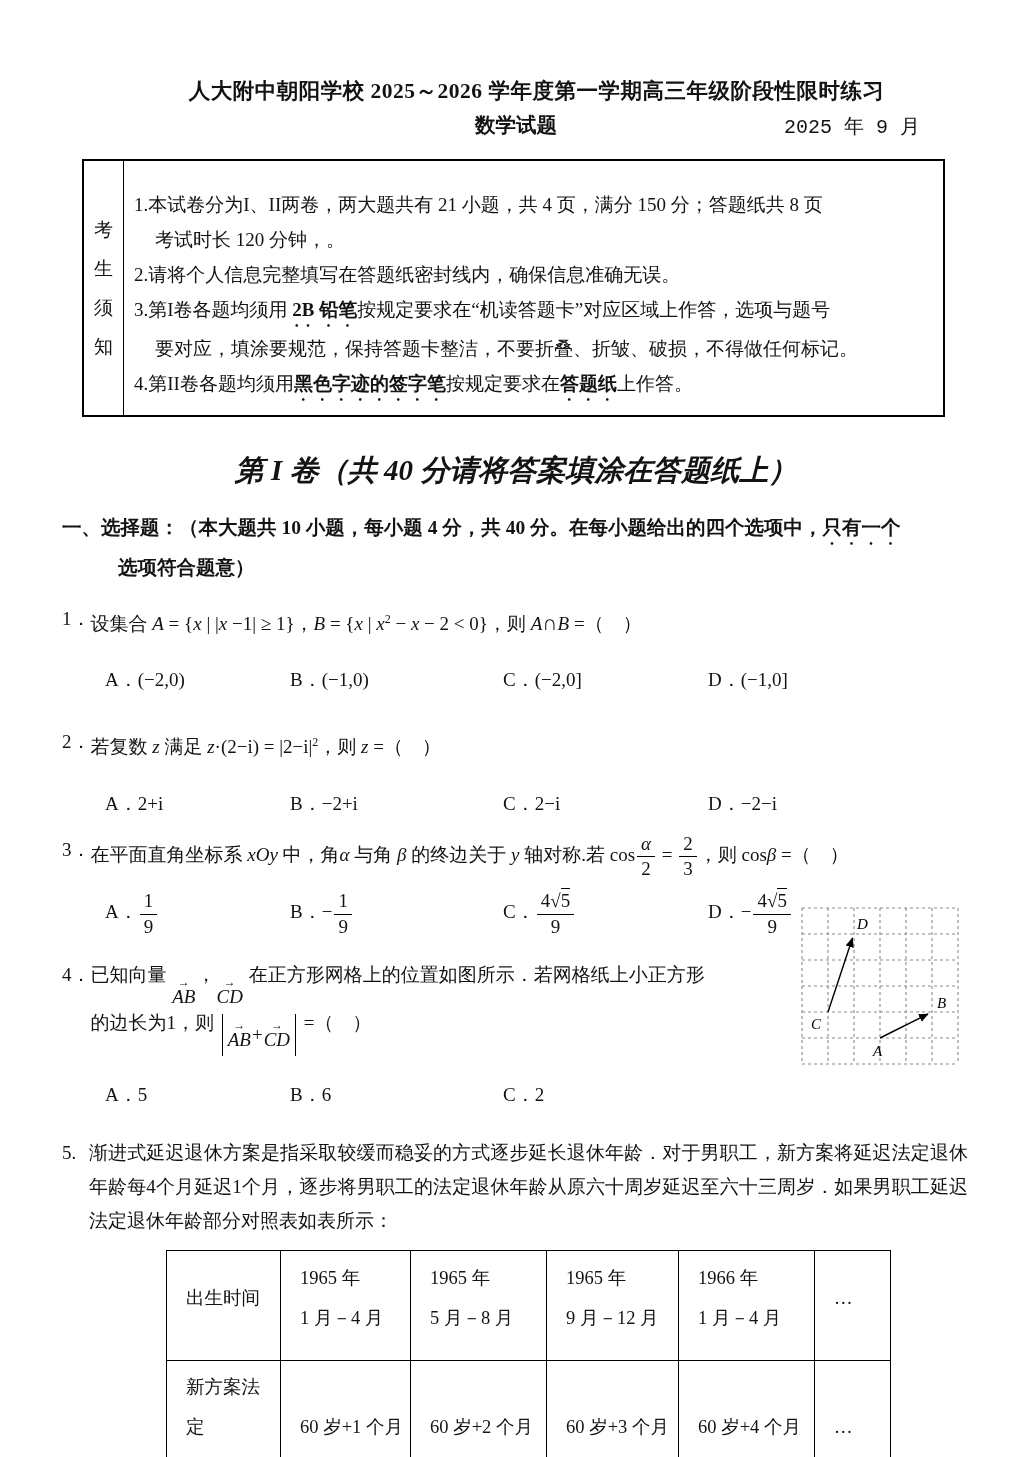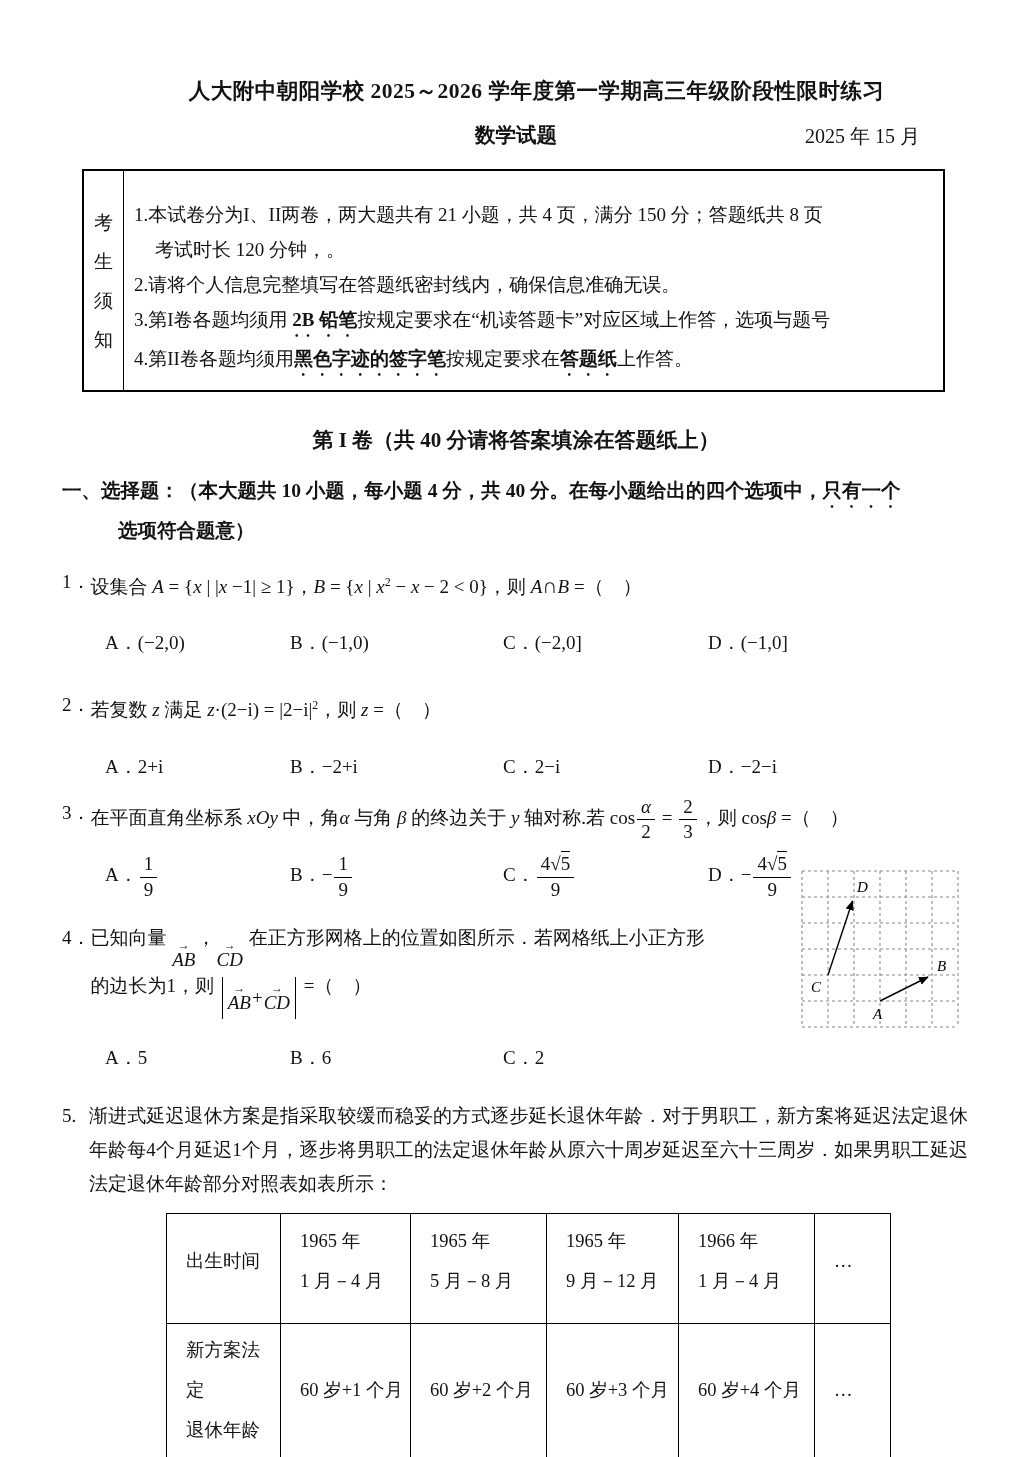--- a/index.html
+++ b/index.html
@@ -3,33 +3,33 @@
 <meta charset="utf-8">
 <style>
   html,body { margin:0; padding:0; background:#fff; }
   .page {
     position:relative; width:1032px; height:1457px; background:#ffffff;
     color:#131313; font-family:"Liberation Serif","DejaVu Serif",serif;
     font-size:19px; overflow:hidden;
   }
   
   .title { padding-top:76px; text-align:center; font-size:21.5px; font-weight:bold; letter-spacing:.5px;padding-left:41px; }
-  .subtitle-row { position:relative; margin-top:16px; height:32px; text-align:center; }
+  .subtitle-row { position:relative; margin-top:6px; height:32px; text-align:center;font-family:Liberation Mono, monospace; }
   .subject { font-size:20.5px; font-weight:bold; }
   .date { position:absolute; right:112px; top:2px; font-weight:normal; font-size:20px; }
   
   .notice { display:flex; margin:16px 87px 0 82px; border:2px solid #000; }
   .notice-side { flex:0 0 39px; border-right:1.5px solid #000; display:flex; align-items:center; justify-content:center; }
   .notice-side .vtext { width:21px; word-break:break-all; line-height:39px; text-align:center; font-size:19px; }
   .notice-items { flex:1; padding:26px 12px 10px 10px; }
   .nitem { line-height:35px; }
   .ind { padding-left:1.1em; }
   .emph { font-weight:bold; -webkit-text-emphasis:filled dot; -webkit-text-emphasis-position:under right; text-emphasis:filled dot; text-emphasis-position:under right; }
   
-  .part-title { margin-top:34px; text-align:center; font-size:21px; font-weight:bold; }
+  .part-title { margin-top:34px; text-align:center; font-size:29px; font-weight:bold;font-style:italic; }
   .intro { margin:18px 60px 0 62px; font-weight:bold; font-size:19.5px; line-height:37px; }
   .ind2 { padding-left:56px; }
   
   .qs { margin:0 64px 0 62px; }
   .question { display:flex; }
   .qnum { flex:0 0 27px; line-height:34px; }
   .stem { flex:1; line-height:34px; }
   .opts { display:grid; grid-template-columns:185px 213px 205px auto; padding-left:43px; margin-top:24px; line-height:30px; }
   .opt { white-space:nowrap; }
   .opts.fracs { align-items:center; margin-top:10px; line-height:1.2; }
@@ -68,31 +68,31 @@
   .q5-opts { display:grid; grid-template-columns:190px 196px 203px auto; padding-left:43px; margin-top:6px; line-height:30px; }
 </style>
 </head>
 <body>
 
 <div class="page">
 
   <div class="title">人大附中朝阳学校 2025～2026 学年度第一学期高三年级阶段性限时练习</div>
   <div class="subtitle-row">
     <span class="subject">数学试题</span>
-    <span class="date">2025 年 15 月</span>
+    <span class="date">2025 年 9 月</span>
   </div>
 
   <div class="notice">
     <div class="notice-side">
       <div class="vtext">考生须知</div>
     </div>
     <div class="notice-items">
       <div class="nitem">1.本试卷分为I、II两卷，两大题共有 21 小题，共 4 页，满分 150 分；答题纸共 8 页<br><span class="ind">考试时长 120 分钟，。</span></div>
       <div class="nitem">2.请将个人信息完整填写在答题纸密封线内，确保信息准确无误。</div>
-      <div class="nitem">3.第I卷各题均须用 <span class="emph">2B 铅笔</span>按规定要求在“机读答题卡”对应区域上作答，选项与题号<br></div>
+      <div class="nitem">3.第I卷各题均须用 <span class="emph">2B 铅笔</span>按规定要求在“机读答题卡”对应区域上作答，选项与题号<br><span class="ind">要对应，填涂要规范，保持答题卡整洁，不要折叠、折皱、破损，不得做任何标记。</span></div>
       <div class="nitem">4.第II卷各题均须用<span class="emph">黑色字迹的签字笔</span>按规定要求在<span class="emph">答题纸</span>上作答。</div>
     </div>
   </div>
 
   <div class="part-title">第 I 卷（共 40 分请将答案填涂在答题纸上）</div>
   <div class="intro">一、选择题：（本大题共 10 小题，每小题 4 分，共 40 分。在每小题给出的四个选项中，<span class="emph">只有一个</span><br><span class="ind2">选项符合题意）</span></div>
 
   <div class="qs">
 
     <div class="question" style="margin-top:16px">

